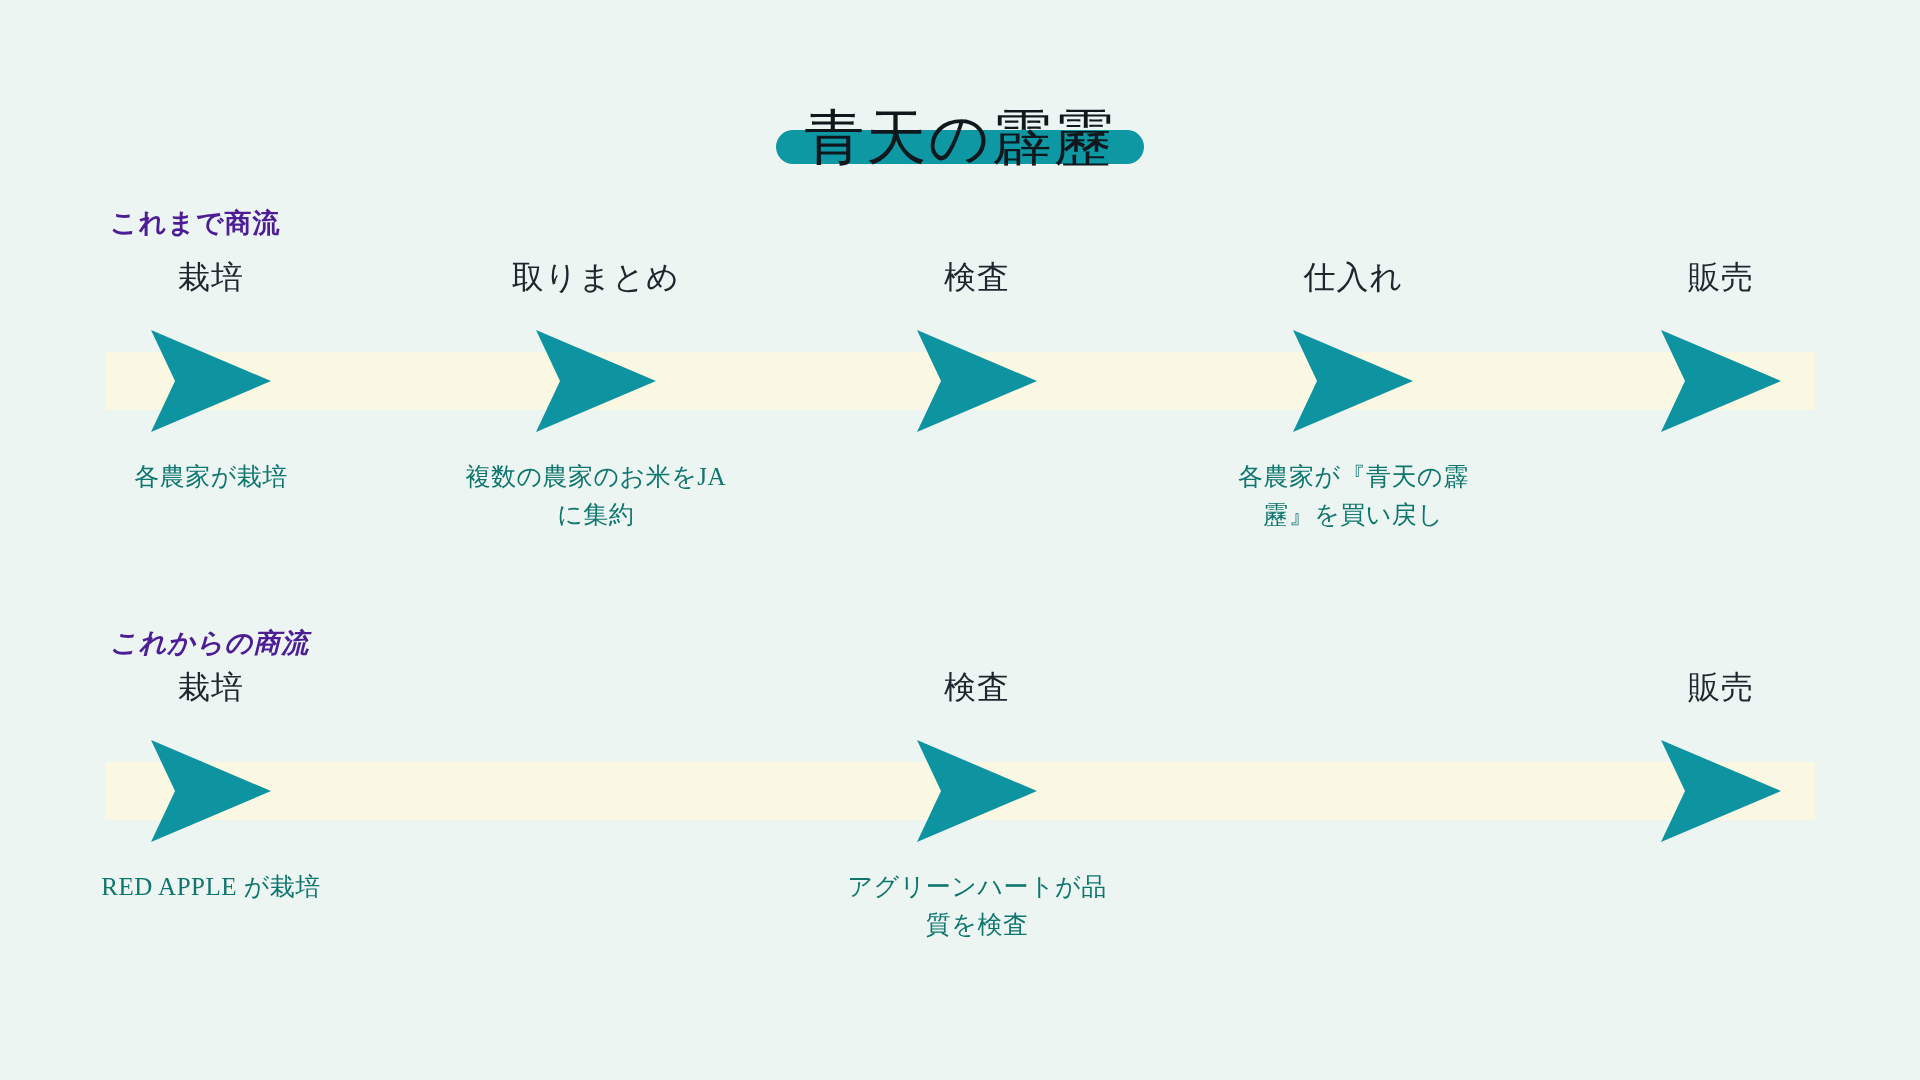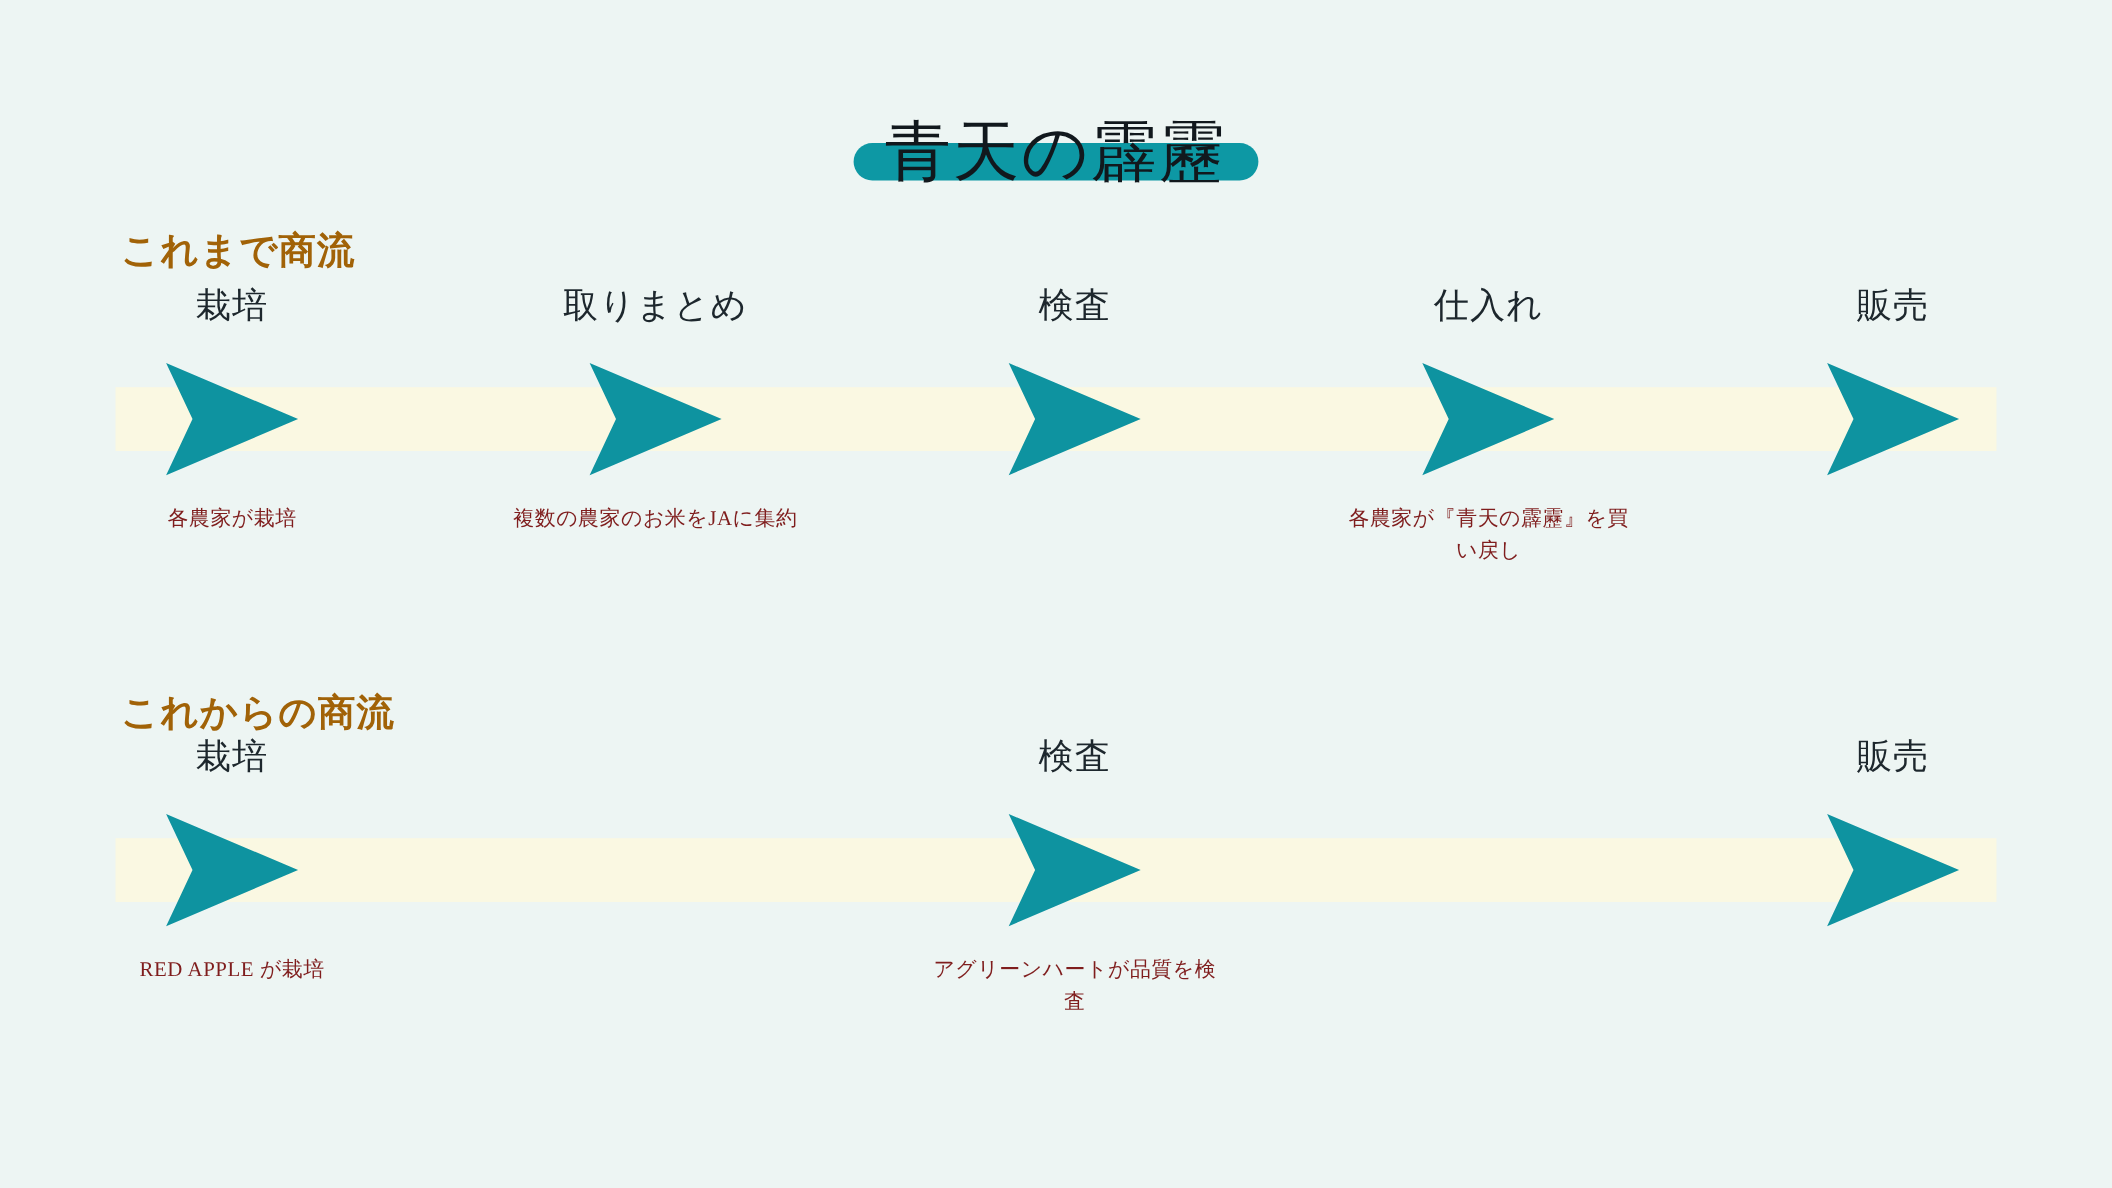--- a/index.html
+++ b/index.html
@@ -54,27 +54,27 @@
   
   .section { position: absolute; left: 0; right: 0; }
   .section-1 { top: 205px; }
   .section-2 { top: 625px; }
 
   .section-heading {
     position: absolute;
     top: 0;
     font-family: "Liberation Sans", "DejaVu Sans", sans-serif;
     font-weight: 700;
-    font-size: 34px;
+    font-size: 27px;
     letter-spacing: 1px;
-    color: #a16207;
+    color: #4c1d95;
     white-space: nowrap;
   }
   .sh-1 { left: 110px; }
-  .sh-2 { left: 110px; }
+  .sh-2 { left: 110px; font-style: italic; }
 
   
   .flow {
     position: absolute;
     left: 105px;
     width: 1710px;
   }
   .flow-1 { top: 55px; }
   .flow-2 { top: 45px; }
 
@@ -122,24 +122,24 @@
     width: 100%;
     margin-top: 22px;
     height: 140px;
   }
   .caption {
     position: absolute;
     top: 0;
     transform: translateX(-50%);
     width: 270px;
     text-align: center;
-    font-size: 19px;
+    font-size: 25px;
     line-height: 1.52;
     letter-spacing: 0.5px;
-    color: #7f1d1d;
+    color: #0f766e;
   }
 </style>
 </head>
 <body>
 
 <div class="title-wrap">
   <div class="title-block">
     <div class="title-highlight"></div>
     <div class="title-text">青天の霹靂</div>
   </div>

